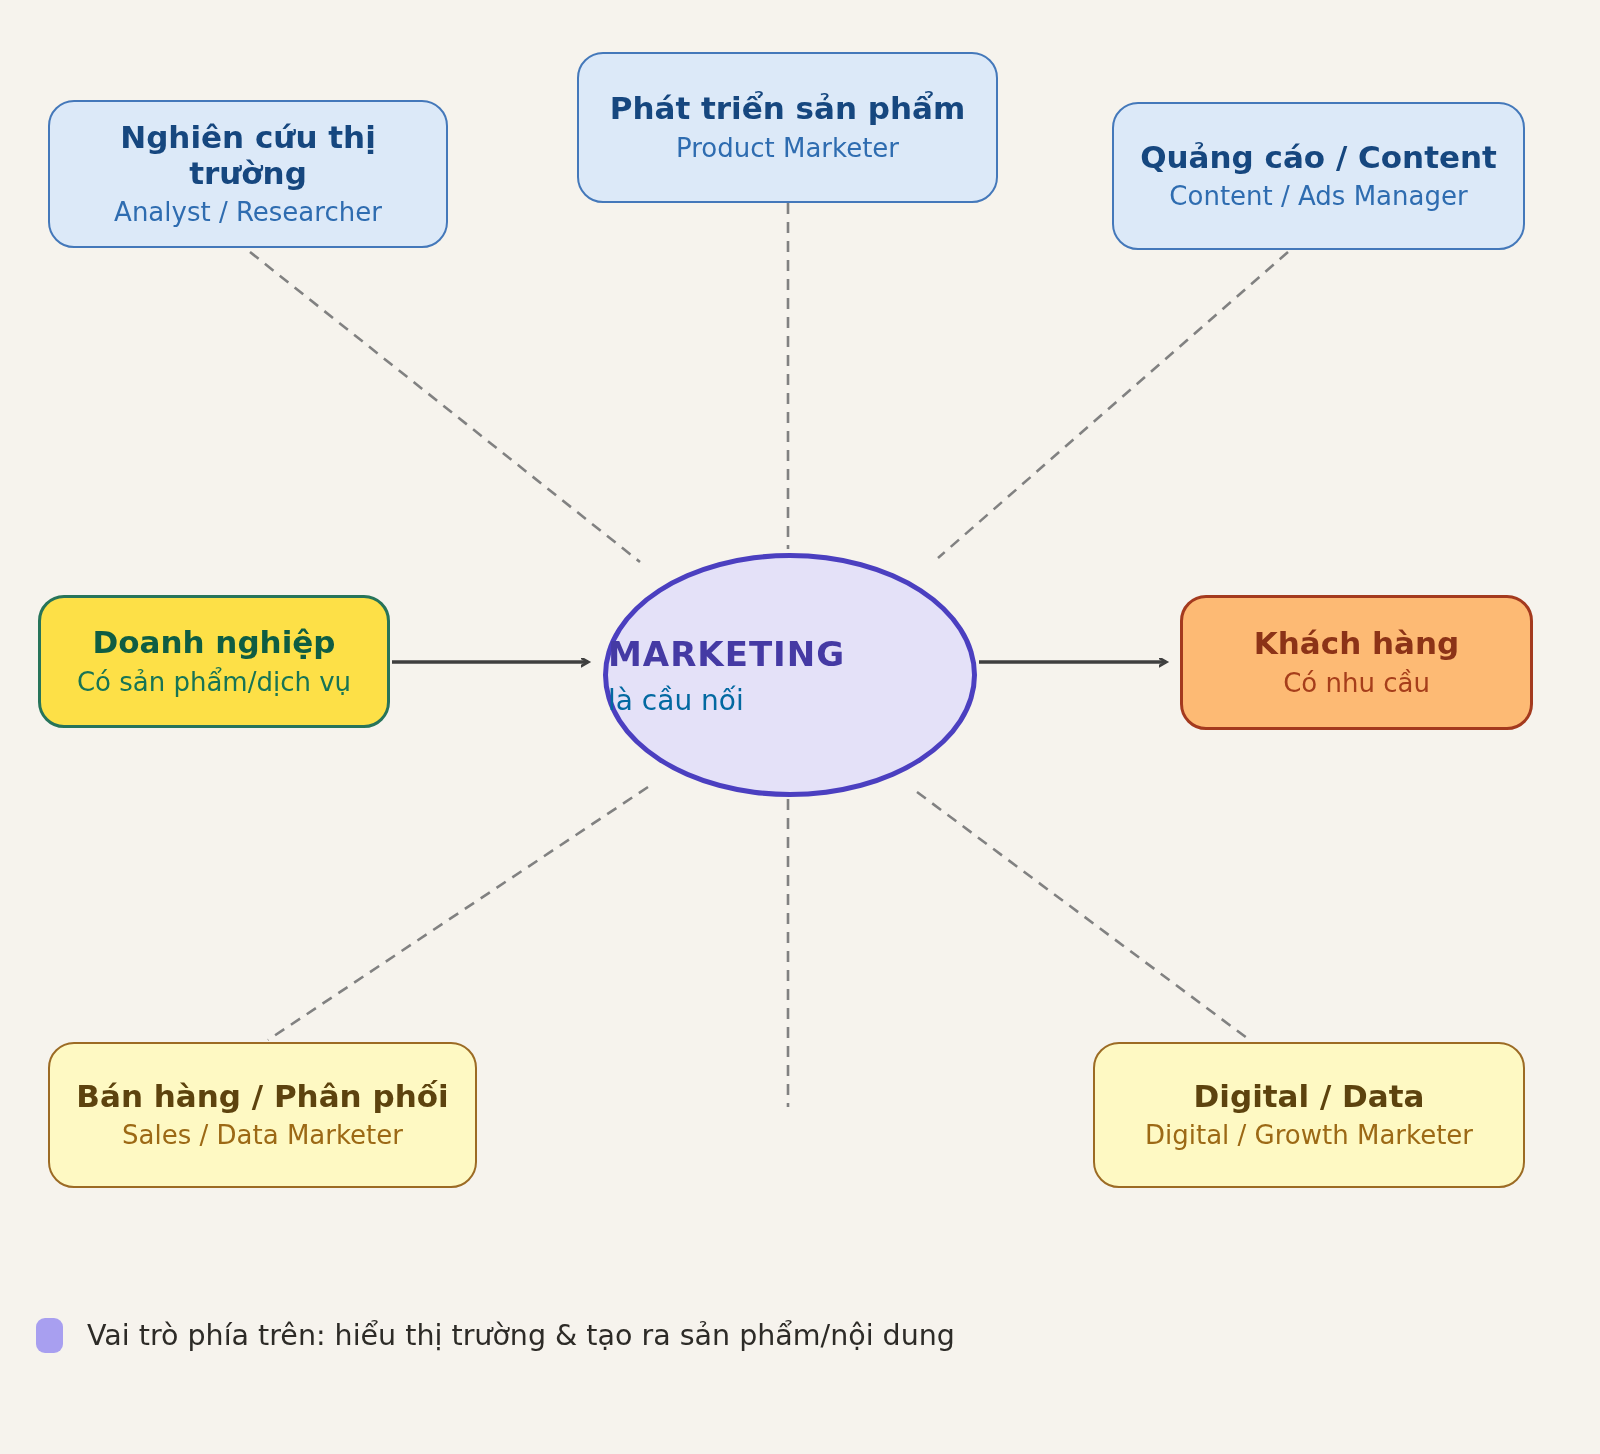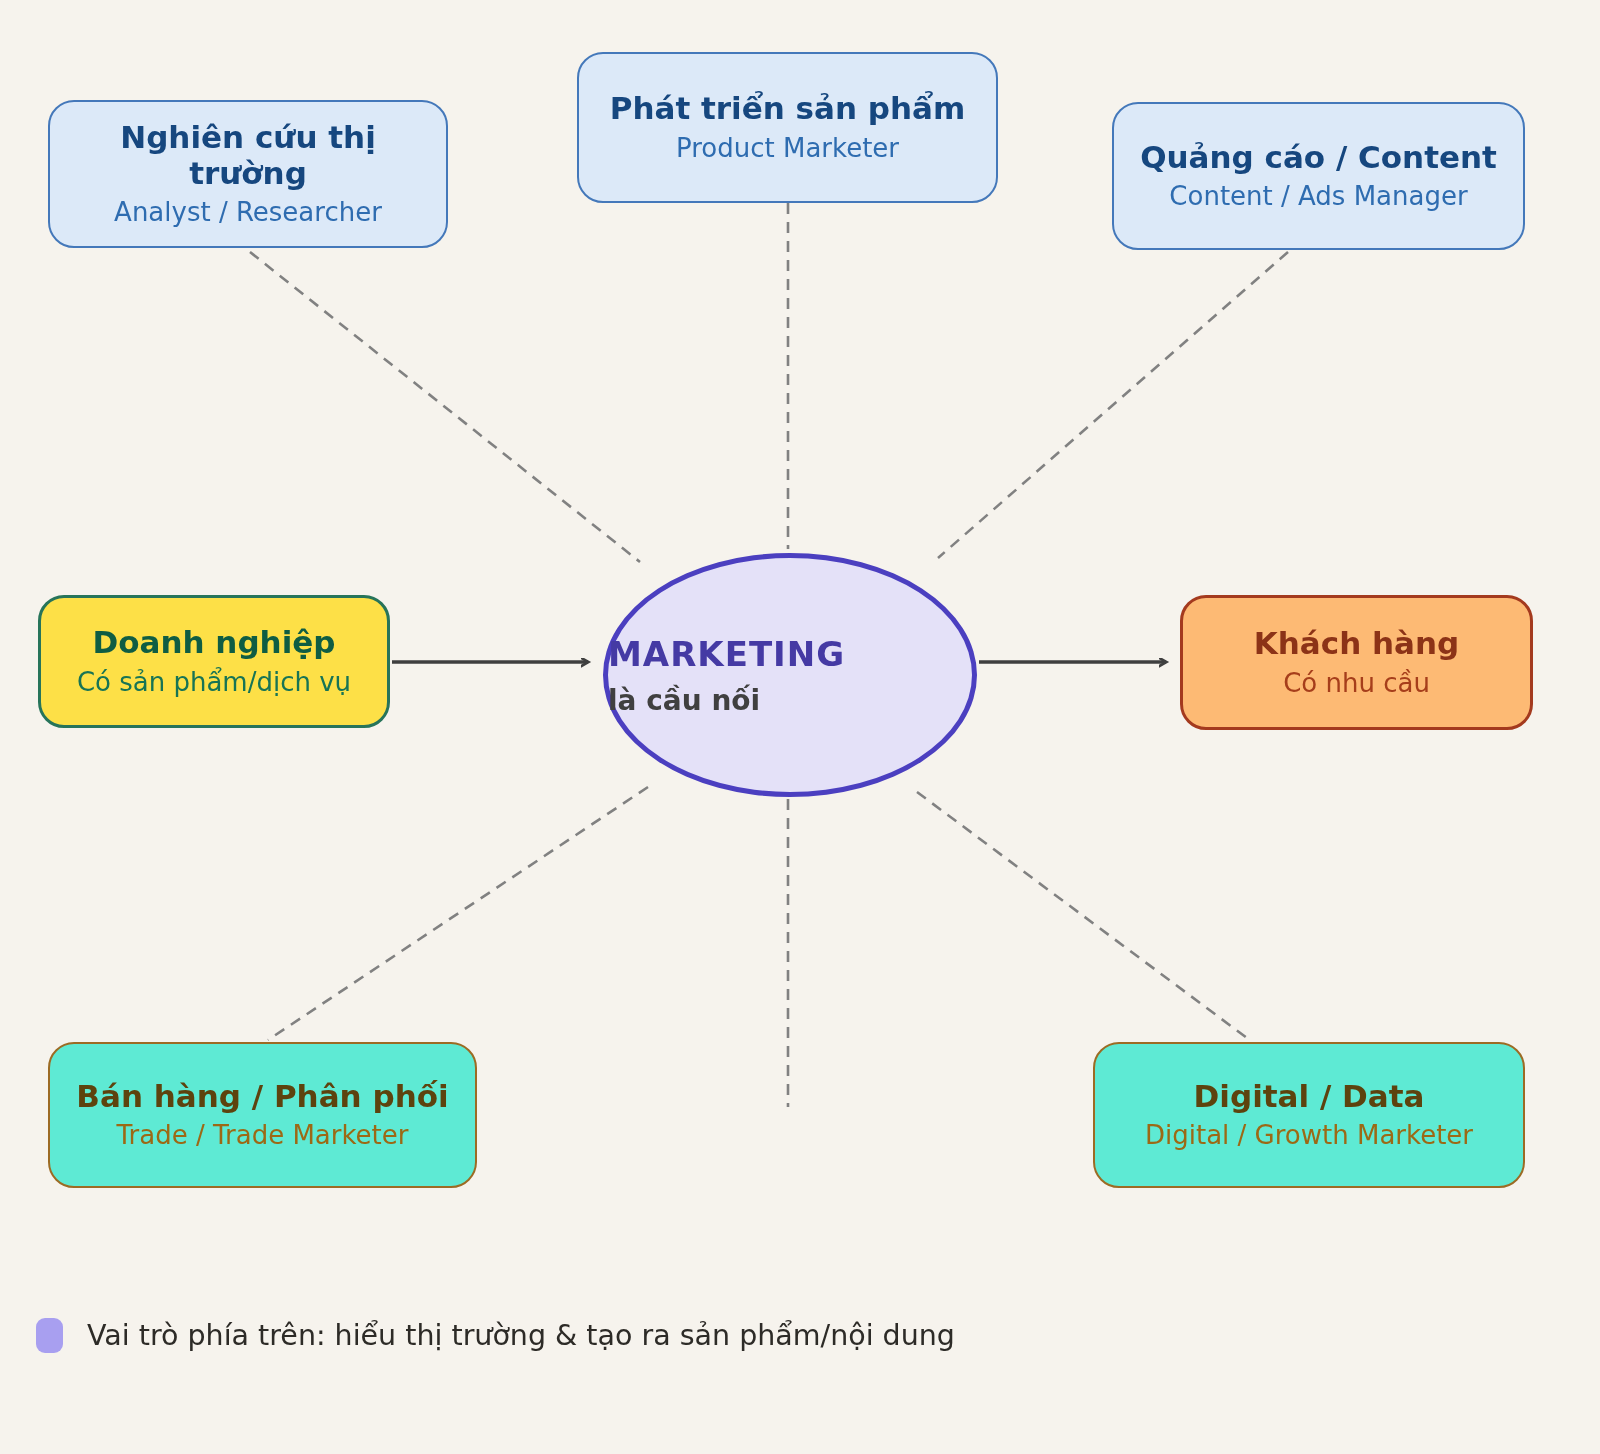--- a/index.html
+++ b/index.html
@@ -32,32 +32,32 @@
   .node.blue{background:#dcе9f8;}
   .node.blue{background:#dce9f8;border:2.5px solid #4478ba;}
   .node.blue .title{color:#16477f;}
   .node.blue .subtitle{color:#2e6cb0;}
   .node.green{background:#fde047;border:3px solid #27745a;}
   .node.green .title{color:#0f5d43;}
   .node.green .subtitle{color:#177455;}
   .node.red{background:#fdba74;border:3px solid #a43a1e;}
   .node.red .title{color:#8c3317;}
   .node.red .subtitle{color:#a63e1b;}
-  .node.orange{background:#5eead4;border:2.5px solid #9c6b24;}
+  .node.orange{background:#fef9c3;border:2.5px solid #9c6b24;}
   .node.orange .title{color:#5d430e;}
   .node.orange .subtitle{color:#9c6915;}
   .ellipse{
     position:absolute;left:603px;top:553px;width:374px;height:244px;
     background:#e4e1f8;border:5px solid #4b3fc0;border-radius:50%;
     box-sizing:border-box;
     display:flex;flex-direction:column;align-items:flex-start;justify-content:center;
     gap:10px;z-index:2;text-align:center;
   }
   .ellipse .title{color:#453aa4;font-weight:700;font-size:34px;letter-spacing:1px;}
-  .ellipse .subtitle{color:#404040;font-weight:700;font-size:28px;}
+  .ellipse .subtitle{color:#0369a1;font-weight:400;font-size:28px;}
   
   .n-research{left:48px;top:100px;width:400px;height:148px;}
   .n-product{left:577px;top:52px;width:421px;height:151px;}
   .n-ads{left:1112px;top:102px;width:413px;height:148px;}
   .n-business{left:38px;top:595px;width:352px;height:133px;}
   .n-customer{left:1180px;top:595px;width:353px;height:135px;}
   .n-sales{left:48px;top:1042px;width:429px;height:146px;}
   .n-brand{left:547px;top:1109px;width:468px;height:146px;}
   .n-digital{left:1093px;top:1042px;width:432px;height:146px;}
   
@@ -114,21 +114,21 @@
     <div class="subtitle">là cầu nối</div>
   </div>
 
   <div class="node red n-customer">
     <div class="title">Khách hàng</div>
     <div class="subtitle">Có nhu cầu</div>
   </div>
 
   <div class="node orange n-sales">
     <div class="title">Bán hàng / Phân phối</div>
-    <div class="subtitle">Trade / Trade Marketer</div>
+    <div class="subtitle">Sales / Data Marketer</div>
   </div>
   <div class="node orange n-digital">
     <div class="title">Digital / Data</div>
     <div class="subtitle">Digital / Growth Marketer</div>
   </div>
 
   <div class="legend">
     <div class="legend-row">
       <span class="legend-swatch top"></span>
       <span class="legend-label">Vai trò phía trên: hiểu thị trường &amp; tạo ra sản phẩm/nội dung</span>

